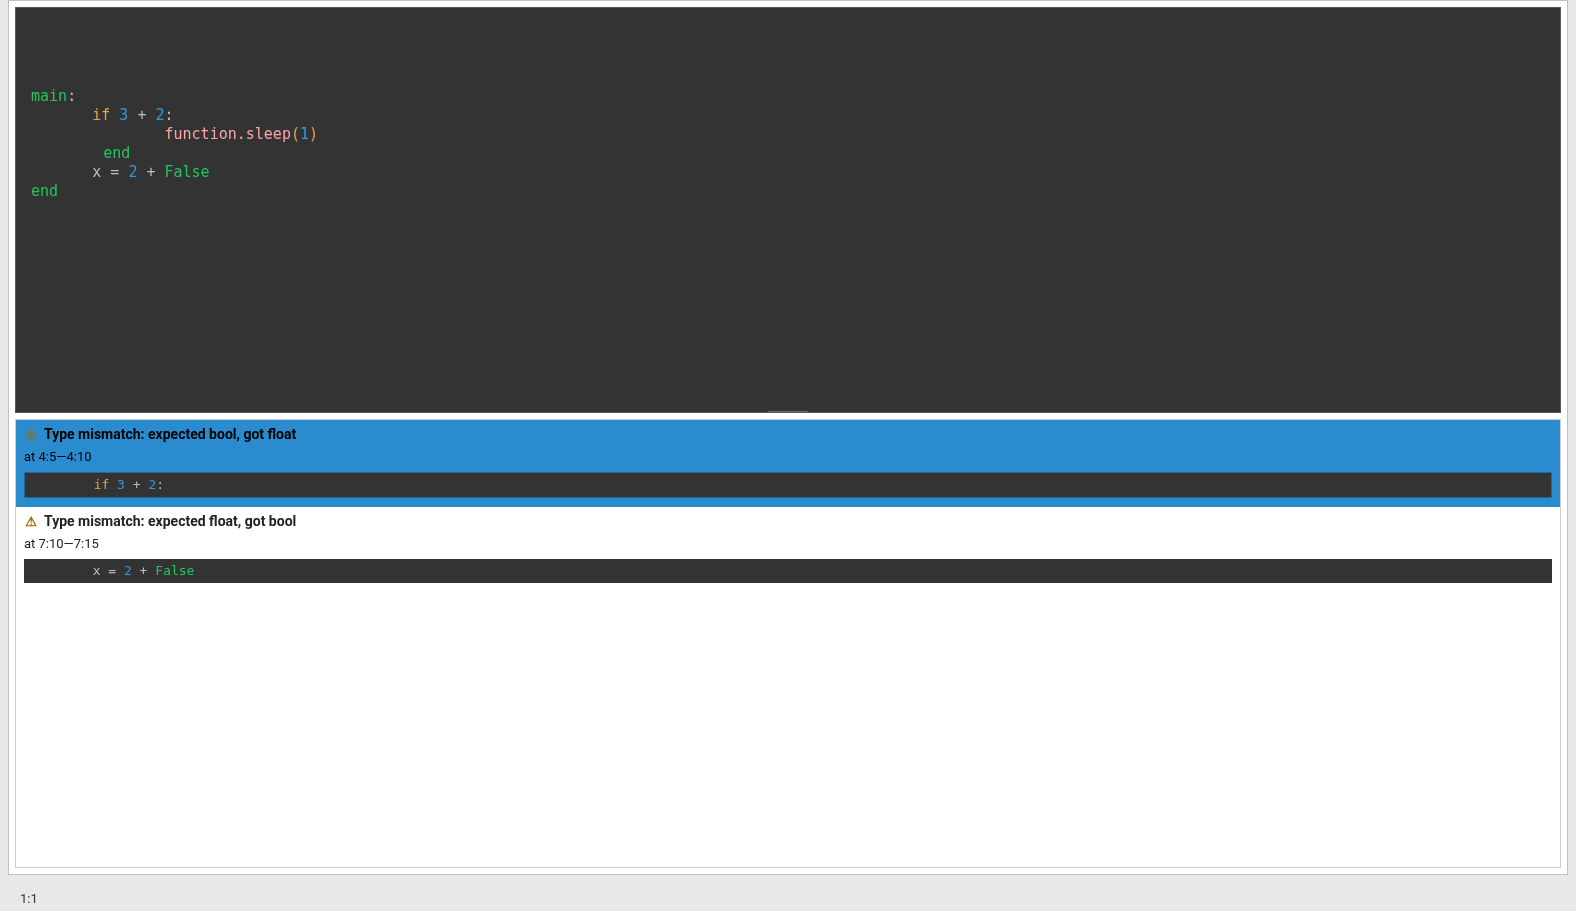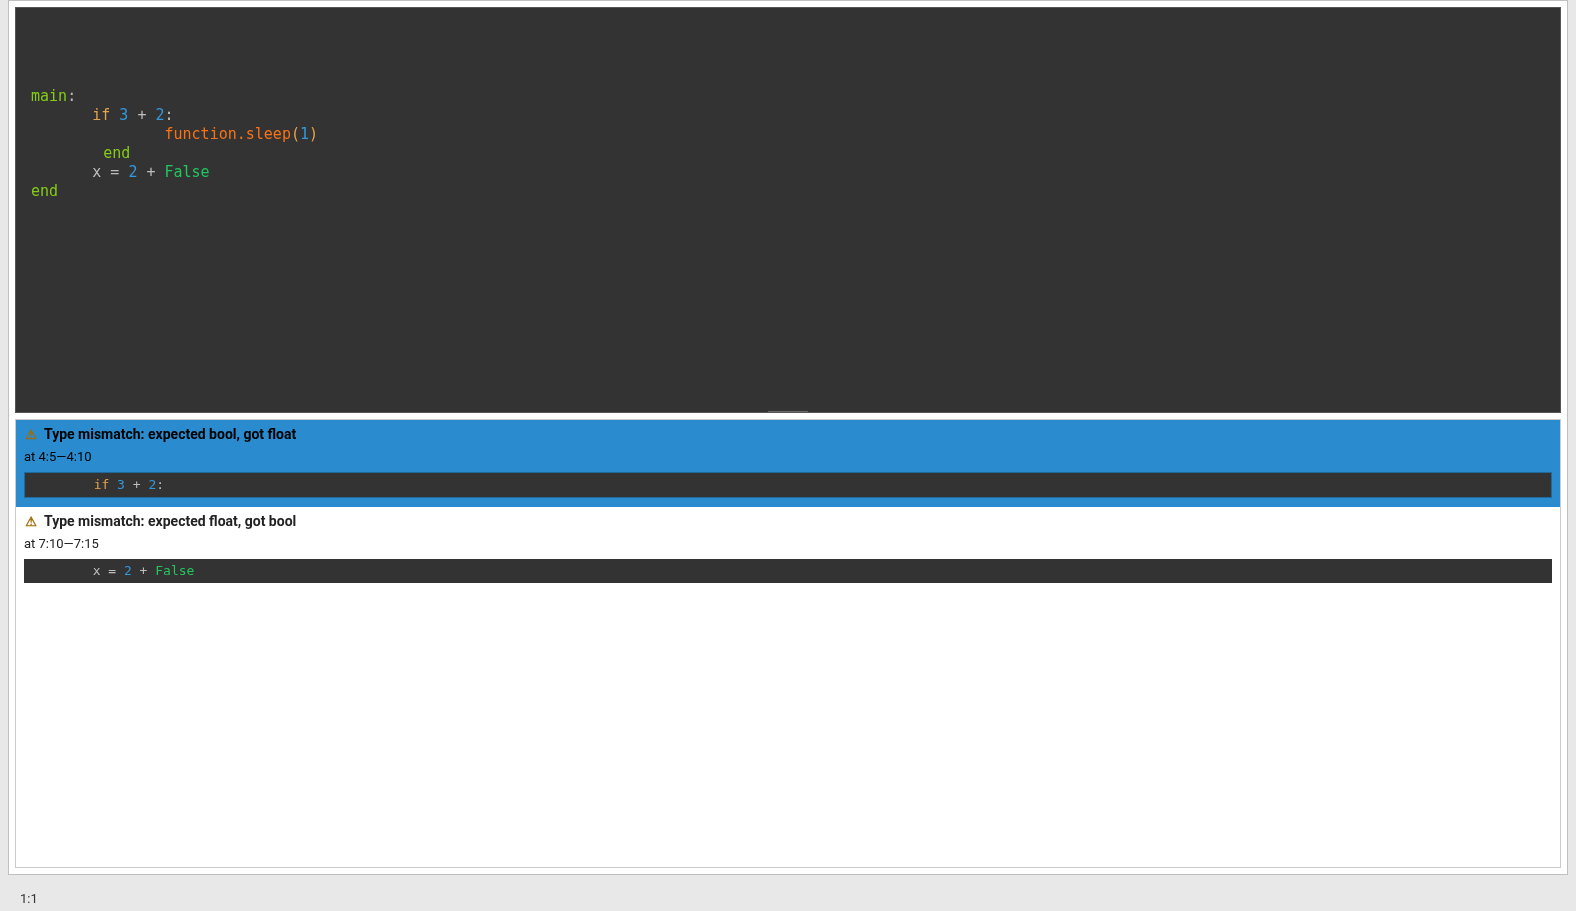--- a/index.html
+++ b/index.html
@@ -28,25 +28,25 @@
     font-family: "Menlo", "Consolas", monospace;
     font-size: 15px;
     line-height: 19px;
     color: #bdbdbd;
     padding: 3px 4px 0 4px;
     overflow: hidden;
     position: relative;
     white-space: pre;
   }
   .editor-pane .line { display: block; min-height: 19px; }
-  .tok-kw1   { color: #84cc16; padding-left: 11px; }          
+  .tok-kw1   { color: #22c55e; padding-left: 11px; }          
   .tok-kw2   { color: #e5a34c; text-align: center; }          
   .tok-num   { color: #3399dd; }
   .tok-op    { color: #bdbdbd; }
-  .tok-func  { color: #f97316; }
+  .tok-func  { color: #fca5a5; }
   .tok-punct { color: #bdbdbd; }
   .tok-bool  { color: #22c55e; }
   .tok-paren { color: #e5a34c; }
 
   .problems-pane {
     flex: 1 1 auto;
     margin: 0 6px 6px 6px;
     background: #fff;
     border: 1px solid #ccc;
     overflow: auto;

